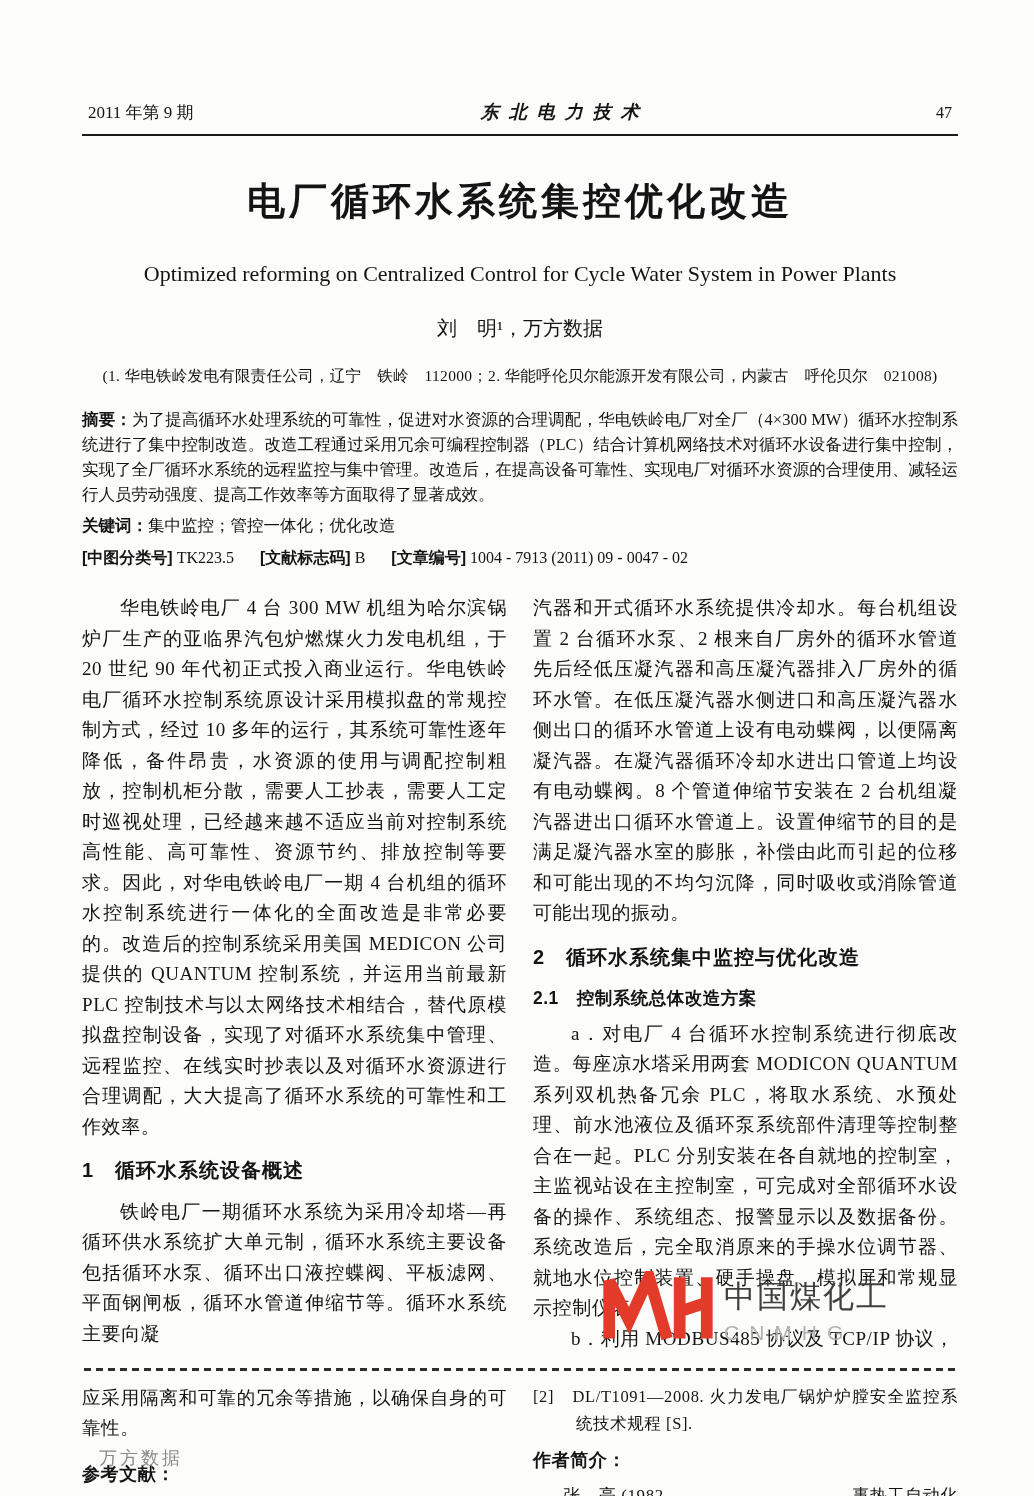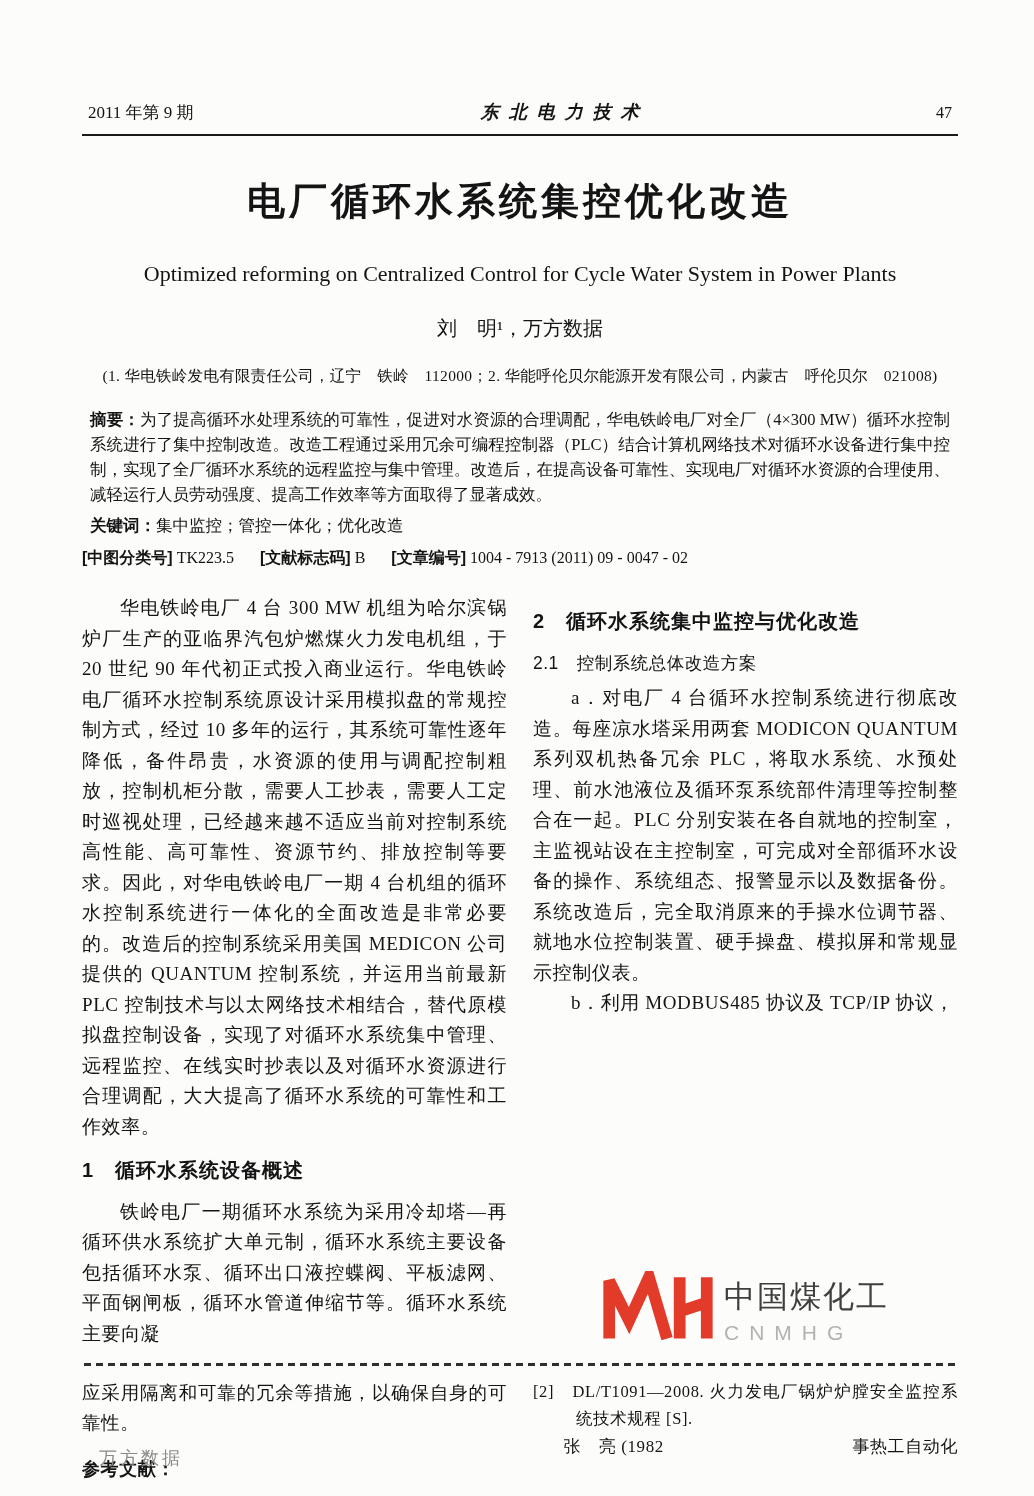--- a/index.html
+++ b/index.html
@@ -8,32 +8,32 @@
         padding:100px 76px 0 82px;box-sizing:border-box;overflow:hidden;}
   .header-row{display:flex;justify-content:space-between;align-items:baseline;padding:0 6px 8px 6px;font-size:17px;}
   .journal{font-weight:bold;font-style:italic;letter-spacing:10px;font-size:18px;}
   .page-no{font-size:16px;}
   .header-rule{height:2px;background:#1a1a1a;margin-top:2px;}
   .title-cn{font-family:"Liberation Sans","DejaVu Sans",sans-serif;font-size:38px;font-weight:700;text-align:center;
             letter-spacing:4px;margin:40px 0 34px;}
   .title-en{font-size:22px;text-align:center;margin-bottom:28px;}
   .authors{font-size:20px;text-align:center;margin-bottom:24px;}
   .affiliation{font-size:15.5px;text-align:center;margin-bottom:20px;letter-spacing:.3px;}
-  .abstract,.keywords{font-size:16.5px;line-height:25px;text-align:justify;margin:0 8px 6px;}
+  .abstract,.keywords{font-size:16.5px;line-height:25px;text-align:justify;margin:0 0 6px;}
   .meta-label{font-family:"Liberation Sans","DejaVu Sans",sans-serif;font-weight:700;}
   .keywords{margin-bottom:10px;}
   .classline{font-size:16px;margin:0 0 24px;display:flex;gap:26px;}
   .class-item{white-space:nowrap;}
   .columns{display:flex;gap:26px;}
   .col{flex:1;min-width:0;font-size:19px;line-height:30.5px;text-align:justify;letter-spacing:.6px;}
   .col p{margin:0;}
   .indent{text-indent:2em;}
   .sec-h{font-family:"Liberation Sans","DejaVu Sans",sans-serif;font-size:20px;font-weight:700;margin:13px 0 11px;
          letter-spacing:1px;text-align:left;}
-  .sub-h{font-family:"Liberation Sans","DejaVu Sans",sans-serif;font-size:17.5px;font-weight:400;margin:4px 0 5px;
+  .sub-h{font-family:"Liberation Sans","DejaVu Sans",sans-serif;font-size:17.5px;font-weight:700;margin:4px 0 5px;
          letter-spacing:.5px;text-align:left;}
   .divider{height:3px;margin:14px 2px 12px;background:repeating-linear-gradient(90deg,#2e2e2e 0 7px,transparent 7px 12px);}
   .bottom .col{font-size:18.5px;line-height:30px;}
   .cont{margin-bottom:2px;}
   .refs-heading{font-family:"Liberation Sans","DejaVu Sans",sans-serif;font-size:18px;font-weight:700;margin:16px 0 14px;}
   .ref{font-size:16.5px;line-height:27px;padding-left:2.6em;text-indent:-2.6em;margin:0 0 6px;}
   .rel{position:relative;}
   .bio-h{margin:8px 0 6px;}
   .bio-row{display:flex;justify-content:space-between;padding-left:1.8em;margin:0;font-size:17px;}
   .watermark{position:absolute;left:602px;top:1268px;display:flex;align-items:center;gap:10px;z-index:3;}
@@ -69,37 +69,39 @@
     <span class="class-item"><span class="meta-label">[文章编号]</span> <span>1004 - 7913 (2011) 09 - 0047 - 02</span></span>
   </p>
 
   <div class="columns">
     <div class="col">
       <p class="indent">华电铁岭电厂 4 台 300 MW 机组为哈尔滨锅炉厂生产的亚临界汽包炉燃煤火力发电机组，于 20 世纪 90 年代初正式投入商业运行。华电铁岭电厂循环水控制系统原设计采用模拟盘的常规控制方式，经过 10 多年的运行，其系统可靠性逐年降低，备件昂贵，水资源的使用与调配控制粗放，控制机柜分散，需要人工抄表，需要人工定时巡视处理，已经越来越不适应当前对控制系统高性能、高可靠性、资源节约、排放控制等要求。因此，对华电铁岭电厂一期 4 台机组的循环水控制系统进行一体化的全面改造是非常必要的。改造后的控制系统采用美国 MEDICON 公司提供的 QUANTUM 控制系统，并运用当前最新 PLC 控制技术与以太网络技术相结合，替代原模拟盘控制设备，实现了对循环水系统集中管理、远程监控、在线实时抄表以及对循环水资源进行合理调配，大大提高了循环水系统的可靠性和工作效率。</p>
       <h3 class="sec-h">1　循环水系统设备概述</h3>
       <p class="indent">铁岭电厂一期循环水系统为采用冷却塔—再循环供水系统扩大单元制，循环水系统主要设备包括循环水泵、循环出口液控蝶阀、平板滤网、平面钢闸板，循环水管道伸缩节等。循环水系统主要向凝</p>
     </div>
     <div class="col">
+      <p>汽器和开式循环水系统提供冷却水。每台机组设置 2 台循环水泵、2 根来自厂房外的循环水管道先后经低压凝汽器和高压凝汽器排入厂房外的循环水管。在低压凝汽器水侧进口和高压凝汽器水侧出口的循环水管道上设有电动蝶阀，以便隔离凝汽器。在凝汽器循环冷却水进出口管道上均设有电动蝶阀。8 个管道伸缩节安装在 2 台机组凝汽器进出口循环水管道上。设置伸缩节的目的是满足凝汽器水室的膨胀，补偿由此而引起的位移和可能出现的不均匀沉降，同时吸收或消除管道可能出现的振动。</p>
       <h3 class="sec-h">2　循环水系统集中监控与优化改造</h3>
       <h4 class="sub-h">2.1　控制系统总体改造方案</h4>
       <p class="indent">a．对电厂 4 台循环水控制系统进行彻底改造。每座凉水塔采用两套 MODICON QUANTUM 系列双机热备冗余 PLC，将取水系统、水预处理、前水池液位及循环泵系统部件清理等控制整合在一起。PLC 分别安装在各自就地的控制室，主监视站设在主控制室，可完成对全部循环水设备的操作、系统组态、报警显示以及数据备份。系统改造后，完全取消原来的手操水位调节器、就地水位控制装置、硬手操盘、模拟屏和常规显示控制仪表。</p>
       <p class="indent">b．利用 MODBUS485 协议及 TCP/IP 协议，</p>
     </div>
   </div>
 
   <div class="divider"></div>
 
   <div class="columns bottom">
     <div class="col">
       <p class="cont">应采用隔离和可靠的冗余等措施，以确保自身的可靠性。</p>
       <div class="refs-heading">参考文献：</div>
 
     </div>
     <div class="col rel">
       <p class="ref">[2]　DL/T1091—2008. 火力发电厂锅炉炉膛安全监控系统技术规程 [S].</p>
+      <div class="refs-heading bio-h">作者简介：</div>
       <p class="bio-row">
         <span>张　亮 (1982</span>
         <span>事热工自动化</span>
       </p>
 
     </div>
   </div>
 
   <div class="watermark">
     <svg class="wm-logo" viewBox="0 0 124 78" width="112" height="72" aria-hidden="true">

